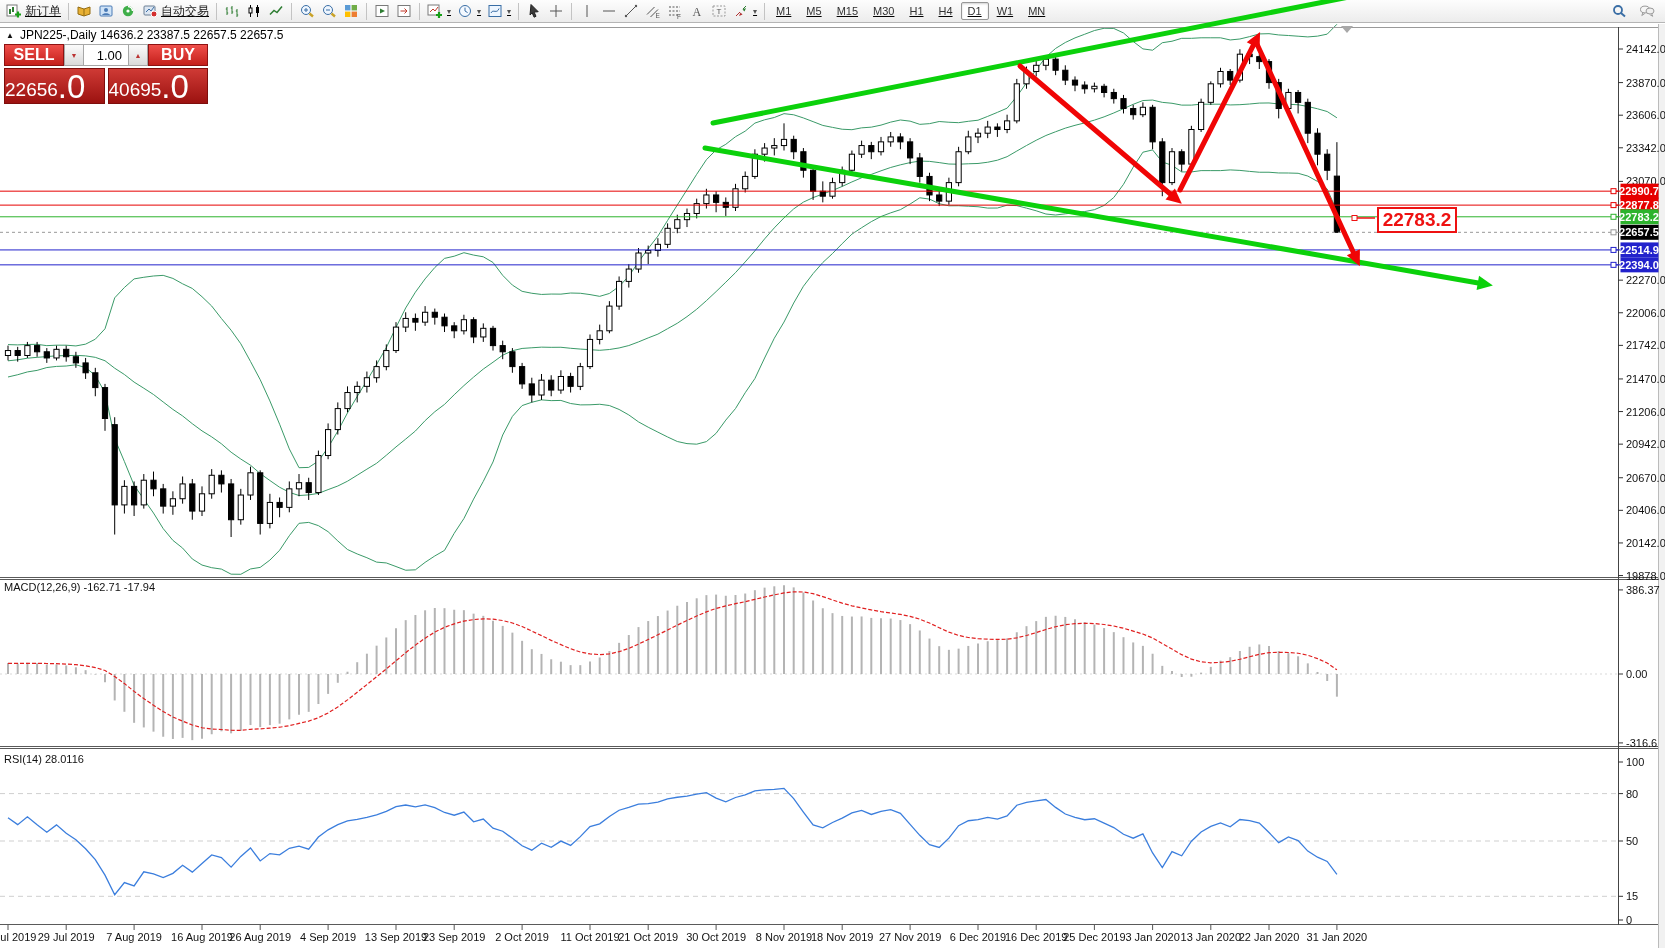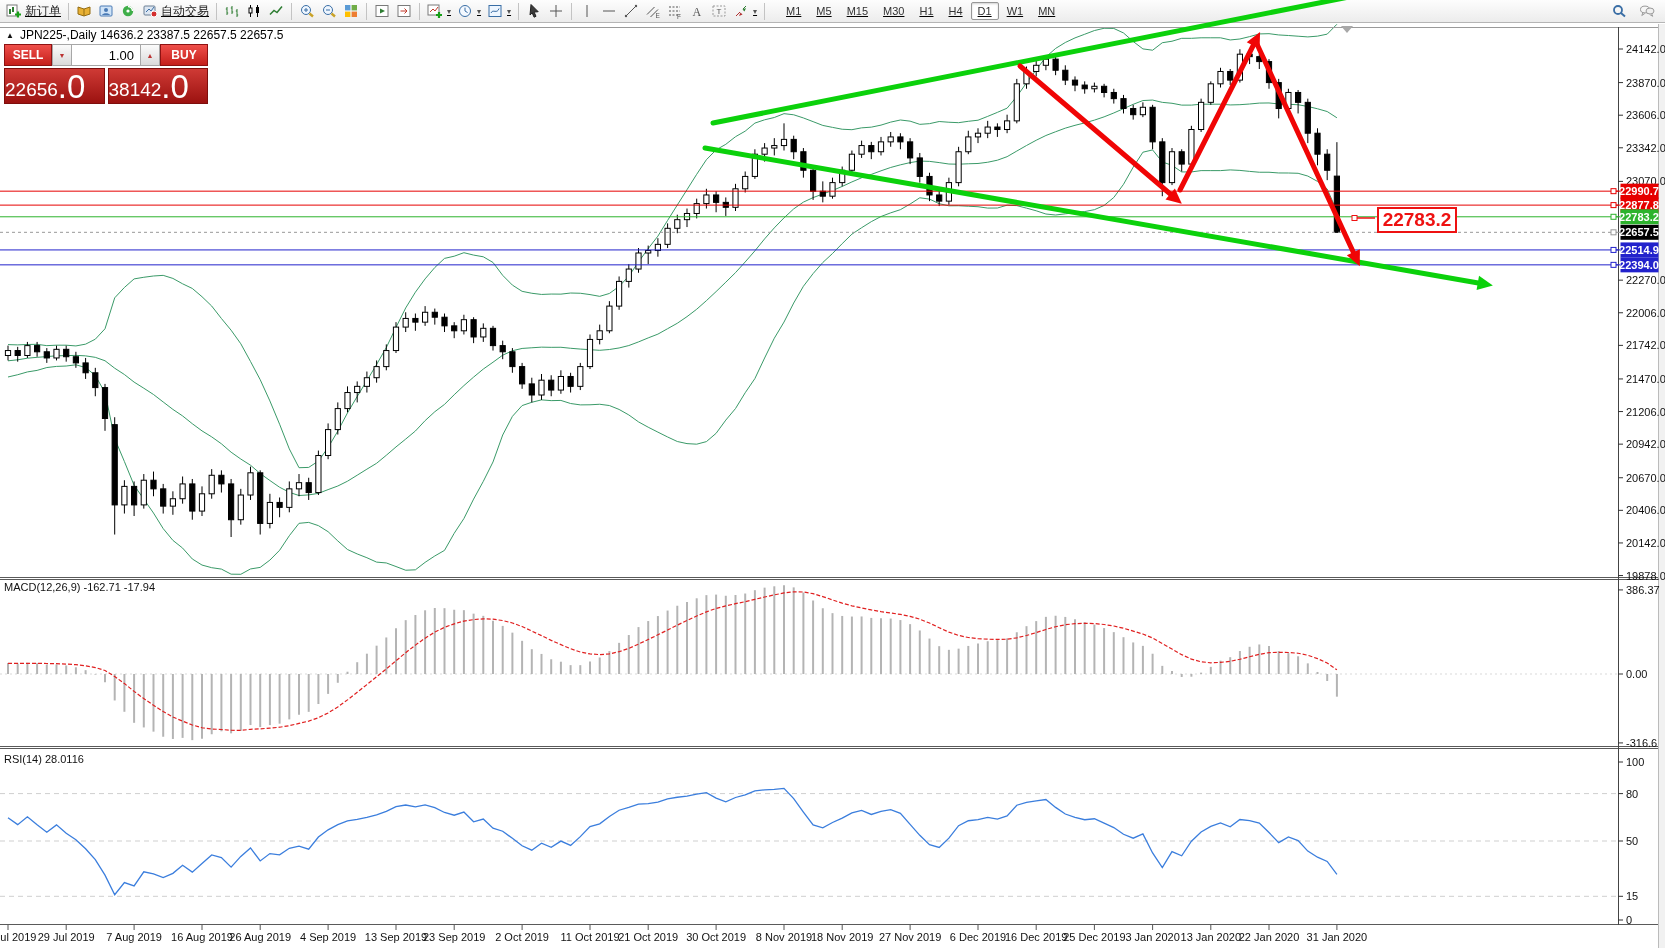--- a/index.html
+++ b/index.html
@@ -9,36 +9,36 @@
   #toolbar{position:absolute;top:0;left:0;width:1665px;height:23px;z-index:5;
     background:linear-gradient(#fdfdfd,#ececec);border-bottom:1px solid #b5b5b5;
     display:flex;align-items:center;padding:0 3px;box-sizing:border-box;text-decoration:underline;}
   .tb-btn{height:20px;min-width:22px;display:flex;align-items:center;justify-content:center;
     gap:3px;padding:0 2px;border:1px solid transparent;border-radius:2px;background:transparent;
     font-size:12px;color:#222;cursor:default;}
   .tb-btn svg{width:16px;height:16px;display:block;}
   .tb-sep{width:1px;height:17px;background:#c3c3c3;margin:0 4px;flex:none;}
   .tb-caret{font-size:8px;color:#555;margin-left:1px;}
   .tb-label{font-size:12px;white-space:nowrap;}
-  #tf-group{display:flex;align-items:center;gap:1px;margin-left:10px;}
+  #tf-group{display:flex;align-items:center;gap:1px;margin-left:0;}
   .tf-btn{font-size:11px;color:#333;padding:2px 6px;border:1px solid transparent;border-radius:2px;background:transparent;}
   .tf-btn.active{background:#fff;border:1px solid #979797;box-shadow:inset 0 1px 2px rgba(0,0,0,.18);}
   .tb-right{margin-left:auto;display:flex;align-items:center;gap:6px;padding-right:4px;}
   
   #chart-svg{position:absolute;top:0;left:0;z-index:1;}
   #overlay-svg{position:absolute;top:0;left:0;z-index:7;pointer-events:none;}
   
   #symbol-line{position:absolute;left:6px;top:28px;z-index:6;display:flex;align-items:center;gap:6px;
     font-size:12px;color:#000;}
   #symbol-line .tri{font-size:8px;color:#111;}
   
   #quote-panel{position:absolute;left:4px;top:44px;width:204px;z-index:6;}
   .qp-row1{display:flex;height:22px;}
-  .qp-sell-btn,.qp-buy-btn{width:48px;flex:none;background:linear-gradient(#ef4f4a,#c41f1b);
-    color:#fff;font-size:12px;font-weight:bold;border:1px solid #8e1212;cursor:pointer;
+  .qp-sell-btn,.qp-buy-btn{width:60px;flex:none;background:linear-gradient(#ef4f4a,#c41f1b);
+    color:#fff;font-size:16px;font-weight:bold;border:1px solid #8e1212;cursor:pointer;
     font-family:"Liberation Sans",sans-serif;}
   .qp-vol{flex:1;display:flex;}
   .qp-vol-btn{width:20px;flex:none;background:linear-gradient(#fbfbfb,#dadada);border:1px solid #a7a7a7;
     color:#b33;font-size:7px;padding:0;cursor:pointer;}
   .qp-vol-input{width:10px;flex:1;text-align:right;font-size:13px;color:#000;border:1px solid #a7a7a7;
     border-left:none;border-right:none;padding:0 6px 0 0;outline:none;
     font-family:"Liberation Sans",sans-serif;}
   .qp-row2{display:flex;gap:3px;margin-top:2px;height:36px;}
   .qp-price{flex:1;background:linear-gradient(#cf3a35,#9c1210);color:#fff;display:flex;
     align-items:flex-end;justify-content:flex-start;font-weight:normal;font-size:19px;
@@ -904,21 +904,21 @@
         <button class="qp-vol-btn">▲</button>
       </div>
       <button class="qp-buy-btn">BUY</button>
     </div>
     <div class="qp-row2">
       <div class="qp-price">
         <span>22656</span>
           <span class="qp-frac">.0</span>
       </div>
       <div class="qp-price">
-        <span>38142</span>
+        <span>40695</span>
           <span class="qp-frac">.0</span>
       </div>
     </div>
   </div>
 
   <div id="price-callout">22783.2</div>
 
   <svg id="overlay-svg" width="1665" height="948">
       <g>
         <line x1="713" y1="123" x2="1349" y2="-3" stroke="#0bd10b" stroke-width="5" stroke-linecap="round"></line>

